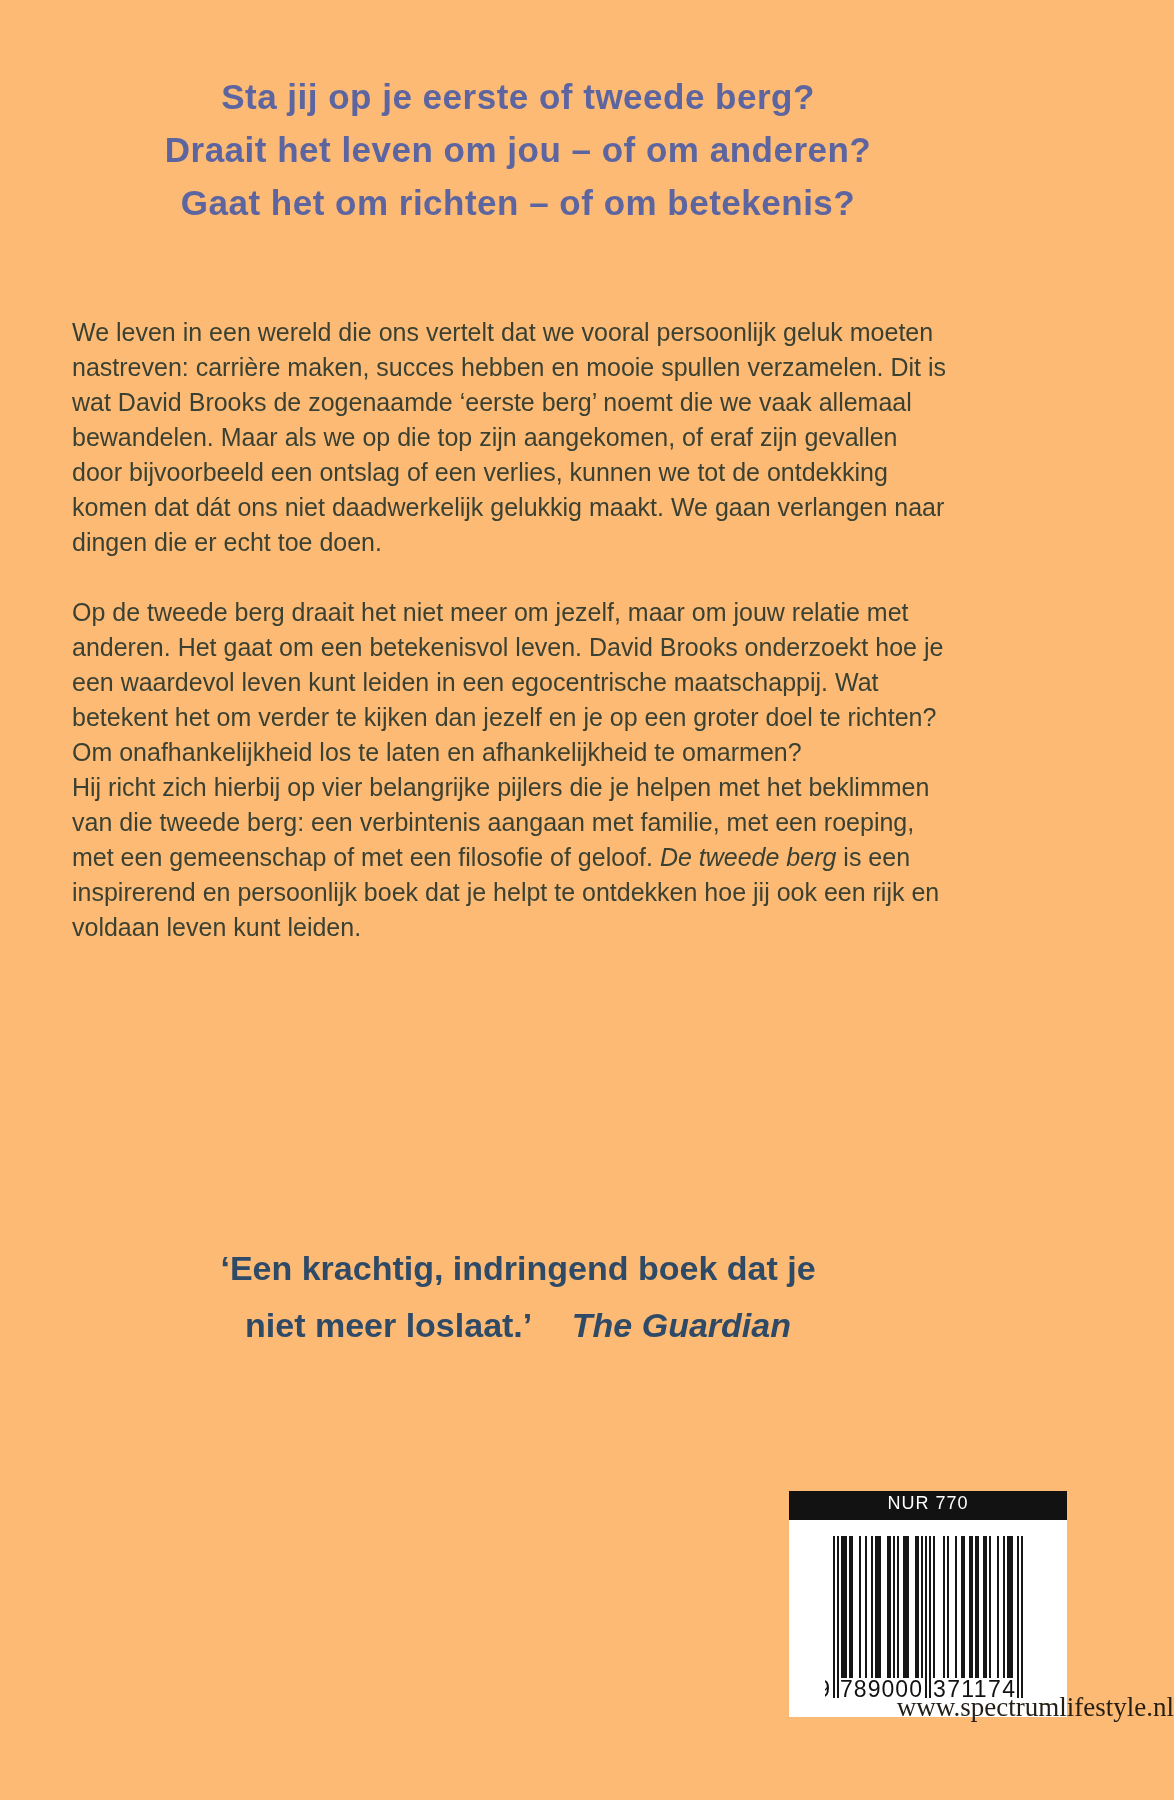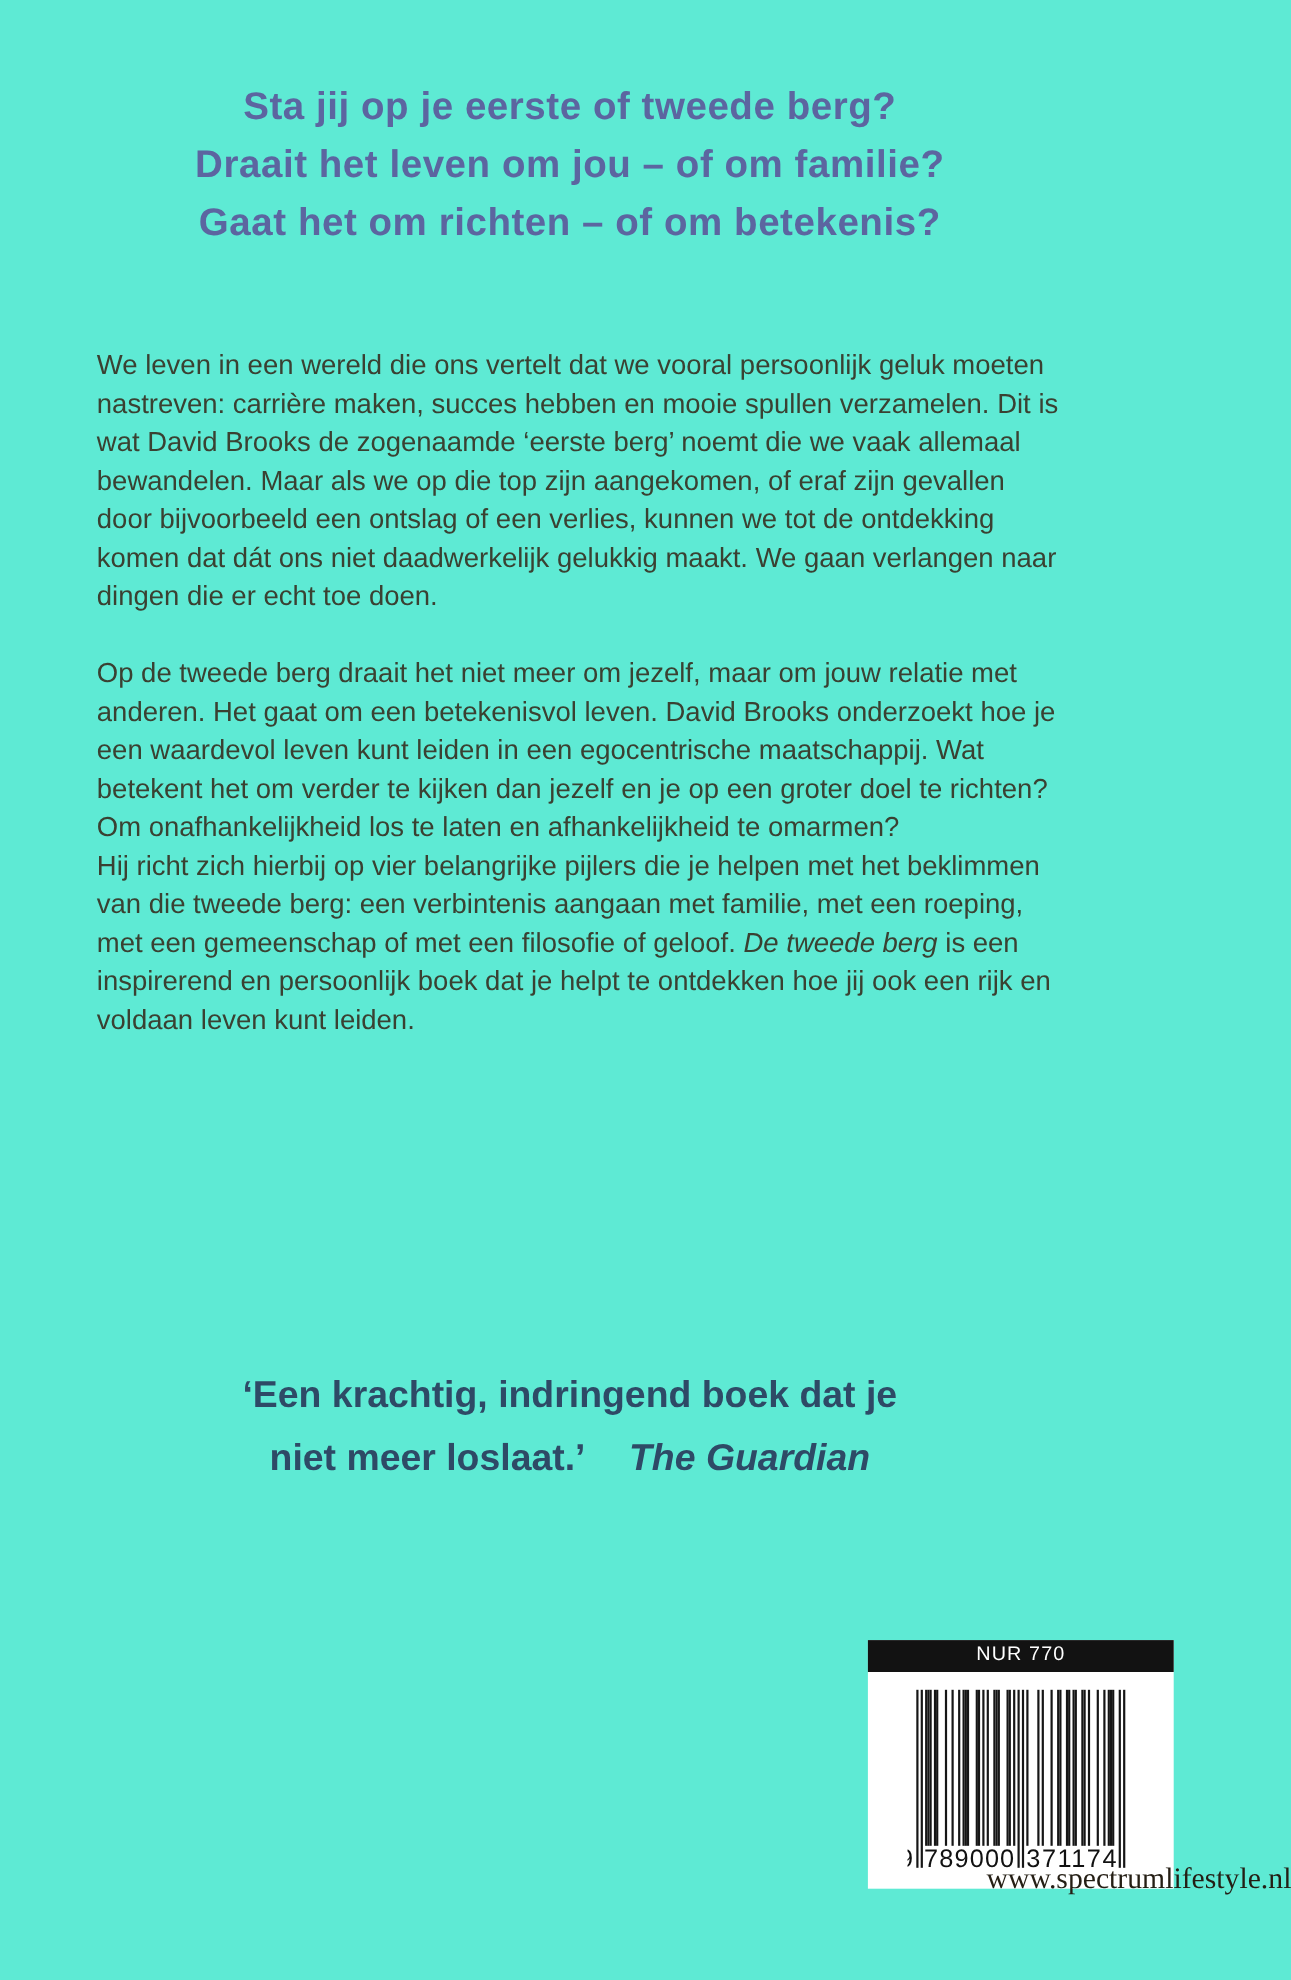--- a/index.html
+++ b/index.html
@@ -2,40 +2,40 @@
 <html><head>
 <meta charset="utf-8">
 <style>
   html, body { margin: 0; padding: 0; }
   body { font-family: "Liberation Sans", sans-serif; }
 
   .cover {
     position: relative;
     width: 1174px;
     height: 1800px;
-    background: #5eead4;
+    background: #fdba74;
     overflow: hidden;
   }
 
   .tagline {
     position: absolute;
     left: 88px;
     top: 70px;
     width: 860px;
     text-align: center;
     font-weight: 700;
     font-size: 35px;
     line-height: 53px;
     letter-spacing: 0.5px;
     color: #5c65a0;
   }
 
   .blurb {
     position: absolute;
-    left: 88px;
+    left: 72px;
     top: 315px;
     width: 880px;
     font-size: 25px;
     line-height: 35px;
     color: #3a4132;
   }
   .blurb p { margin: 0 0 35px 0; }
   .blurb em { font-style: italic; }
 
   .press-quote {
@@ -93,21 +93,21 @@
     color: #241e14;
   }
 </style>
 </head>
 <body>
 
 <div class="cover">
 
   <div class="tagline">
     <div>Sta jij op je eerste of tweede berg?</div>
-    <div>Draait het leven om jou – of om familie?</div>
+    <div>Draait het leven om jou – of om anderen?</div>
     <div>Gaat het om richten – of om betekenis?</div>
   </div>
 
   <div class="blurb">
     <p>We leven in een wereld die ons vertelt dat we vooral persoonlijk geluk moeten nastreven: carrière maken, succes hebben en mooie spullen verzamelen. Dit is wat David Brooks de zogenaamde ‘eerste berg’ noemt die we vaak allemaal bewandelen. Maar als we op die top zijn aangekomen, of eraf zijn gevallen door bijvoorbeeld een ontslag of een verlies, kunnen we tot de ontdekking komen dat dát ons niet daadwerkelijk gelukkig maakt. We gaan verlangen naar dingen die er echt toe doen.</p>
     <p><span>Op de tweede berg draait het niet meer om jezelf, maar om jouw relatie met anderen. Het gaat om een betekenisvol leven. David Brooks onderzoekt hoe je een waardevol leven kunt leiden in een egocentrische maatschappij. Wat betekent het om verder te kijken dan jezelf en je op een groter doel te richten? Om onafhankelijkheid los te laten en afhankelijkheid te omarmen?</span><br><span>Hij richt zich hierbij op vier belangrijke pijlers die je helpen met het beklimmen van die tweede berg: een verbintenis aangaan met familie, met een roeping, met een gemeenschap of met een filosofie of geloof. </span><em>De tweede berg</em><span> is een inspirerend en persoonlijk boek dat je helpt te ontdekken hoe jij ook een rijk en voldaan leven kunt leiden.</span></p>
   </div>
 
   <div class="press-quote">
     <div>‘Een krachtig, indringend boek dat je</div>

